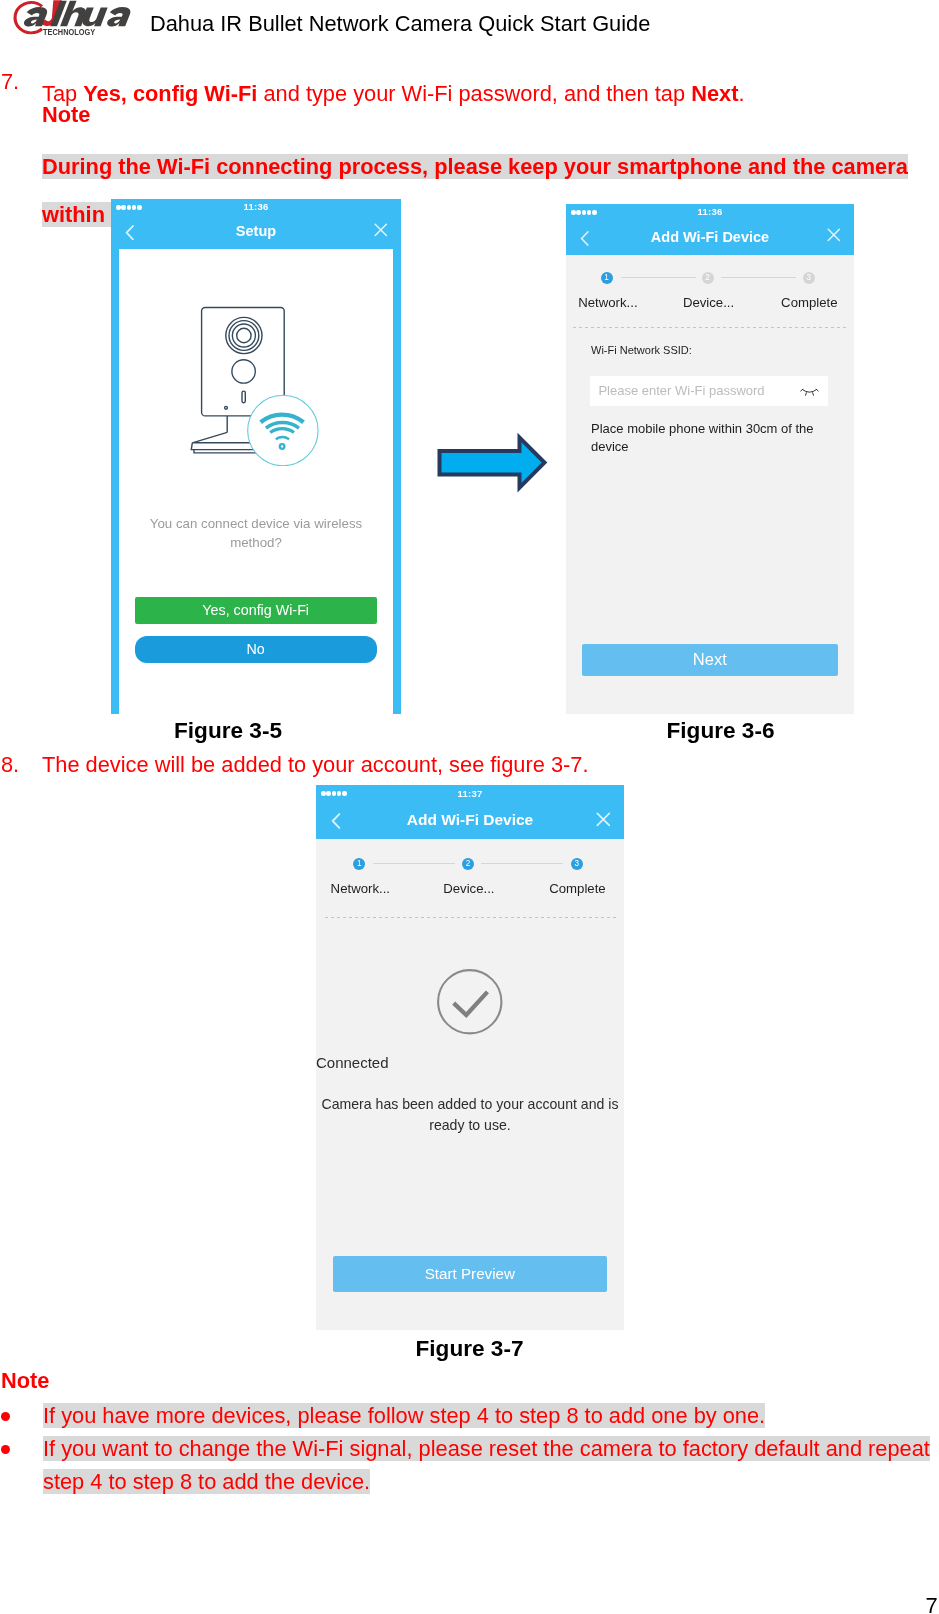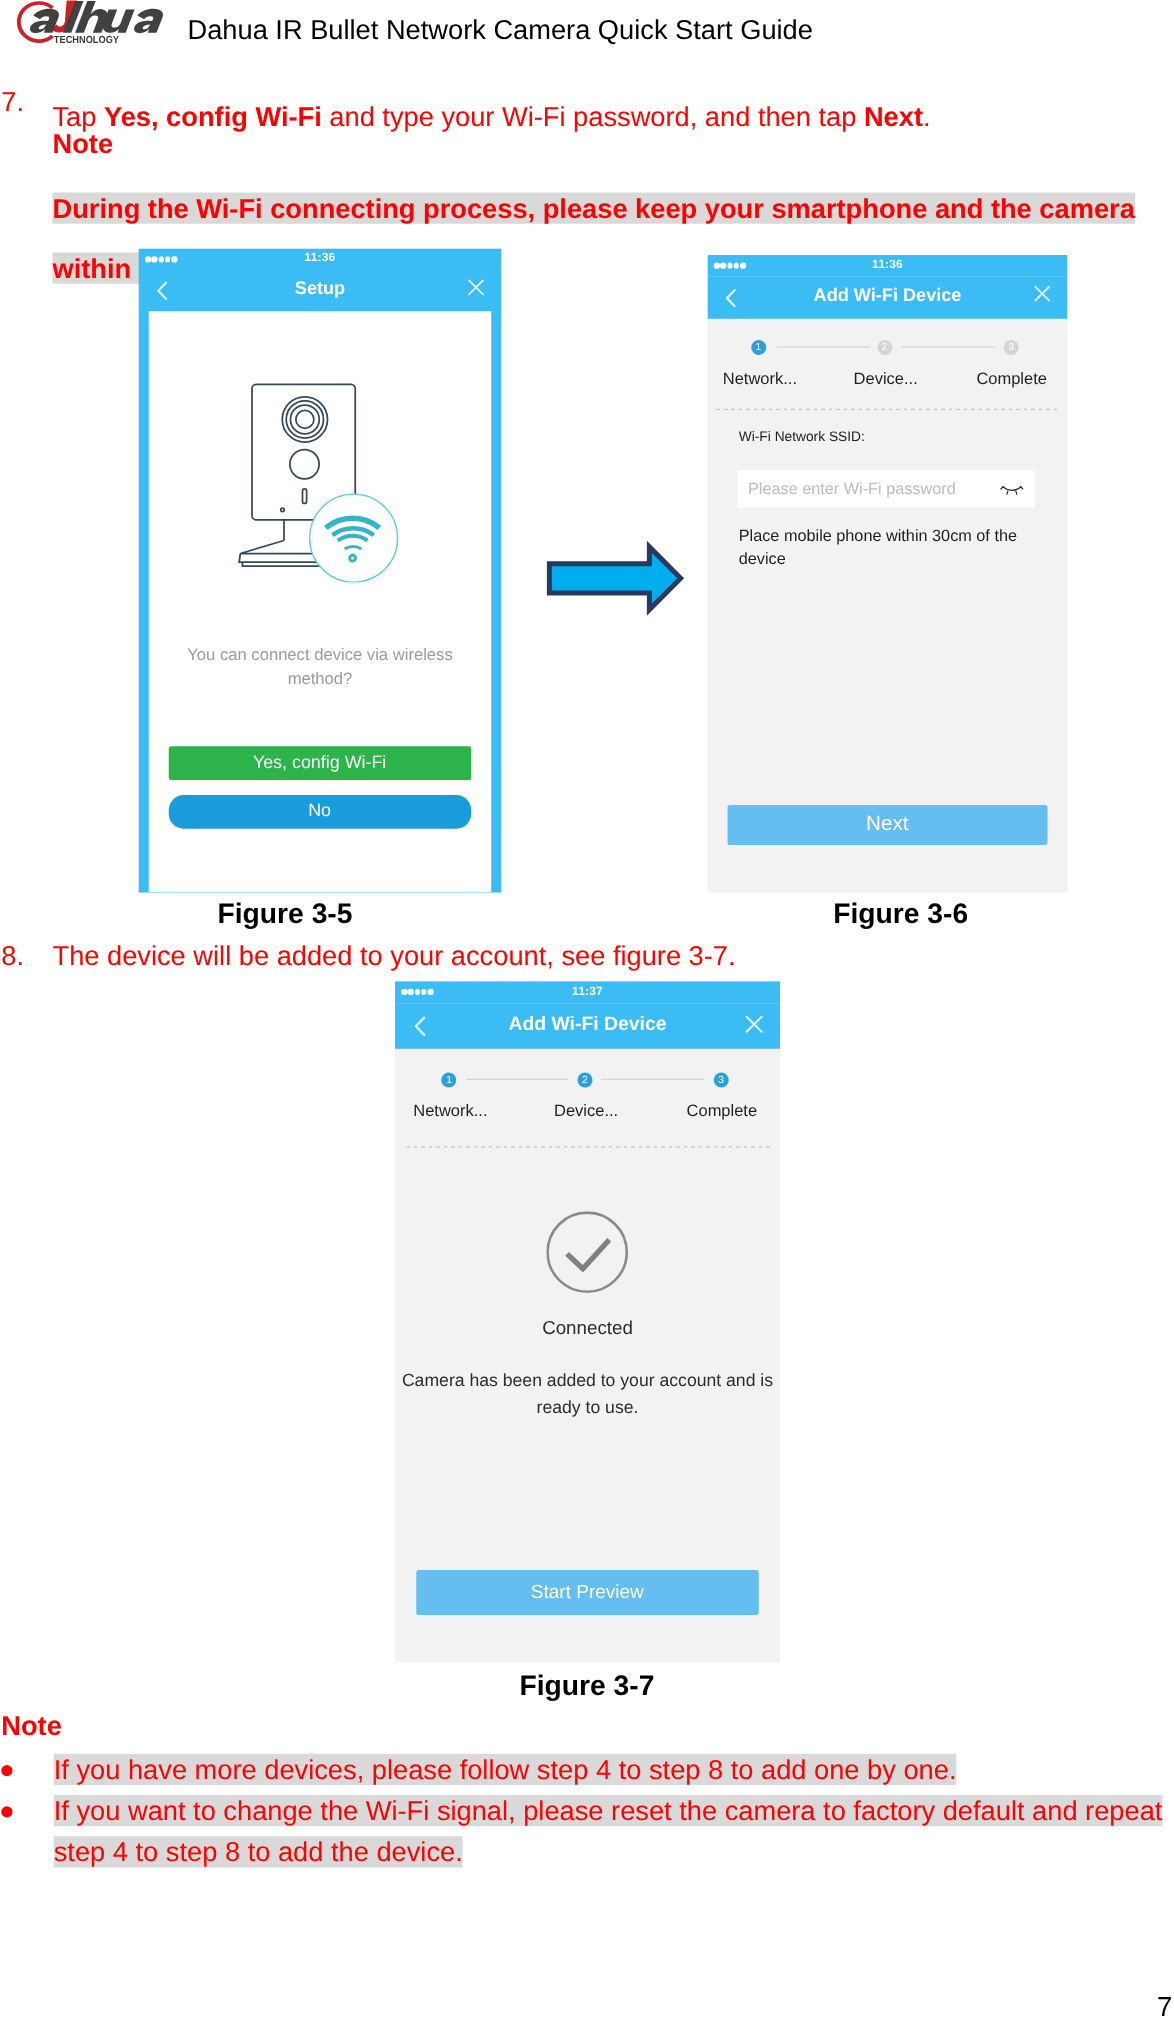--- a/index.html
+++ b/index.html
@@ -308,20 +308,20 @@
       <div class="stpl" style="left:1px;width:86.6px;">Network...</div>
       <div class="stpl" style="left:109px;width:87.8px;">Device...</div>
       <div class="stpl" style="left:217.9px;width:87.2px;">Complete</div>
     </div>
     <div style="position:absolute;left:8.6px;top:131.5px;width:291px;height:1px;
                 background:repeating-linear-gradient(to right,#c4c4c4 0 3px,transparent 3px 6px);"></div>
     <svg style="position:absolute;left:121px;top:184.4px;" width="65.5" height="65.5" viewBox="0 0 66 66">
       <circle cx="33" cy="33" r="31.9" fill="none" stroke="#8a8a8a" stroke-width="2.1"></circle>
       <path d="M16.8 34.4 L29.5 46.4 L50.8 23.0" fill="none" stroke="#808080" stroke-width="4.3" stroke-linecap="butt" stroke-linejoin="miter"></path>
     </svg>
-    <div style="position:absolute;left:0;top:269px;width:308px;text-align:center;font-size:15px;color:#2c2c2c;">Connected</div>
+    <div style="position:absolute;left:0;top:269px;width:308px;text-align:left;font-size:15px;color:#2c2c2c;">Connected</div>
     <div style="position:absolute;left:16.6px;top:471.3px;width:274.5px;height:35.5px;background:#64BFF0;
                 border-radius:2px;color:#fff;font-size:15.2px;text-align:center;line-height:35.5px;">Start Preview</div>
     <div style="position:absolute;left:3px;top:309px;width:302px;text-align:center;font-size:14.1px;
                 color:#2c2c2c;line-height:20.5px;">Camera has been added to your account and is ready to use.</div>
   </div>
 
 </div>
 
 </body></html>

